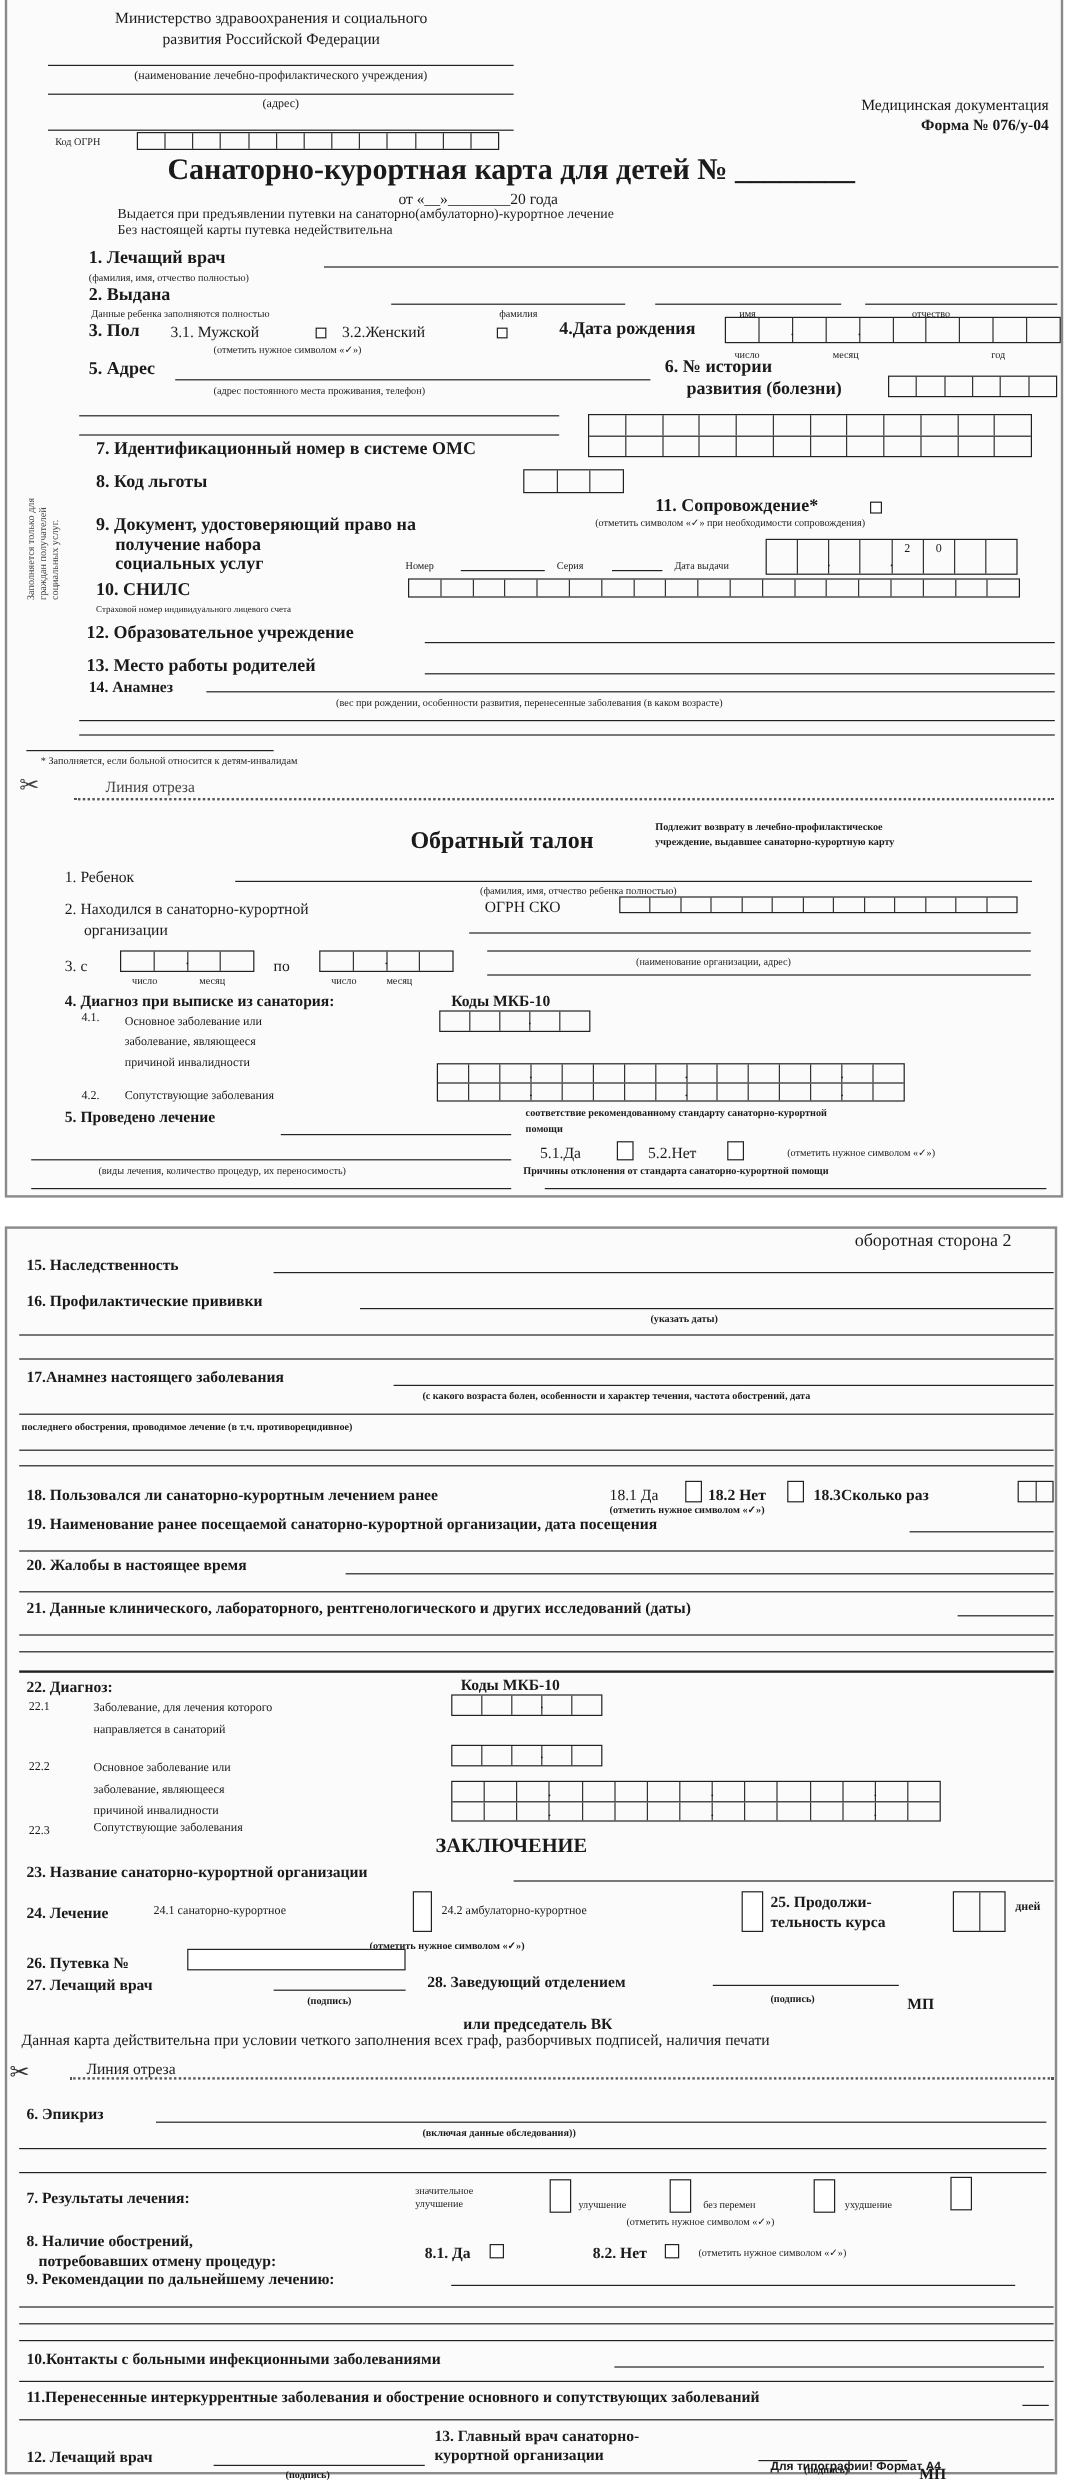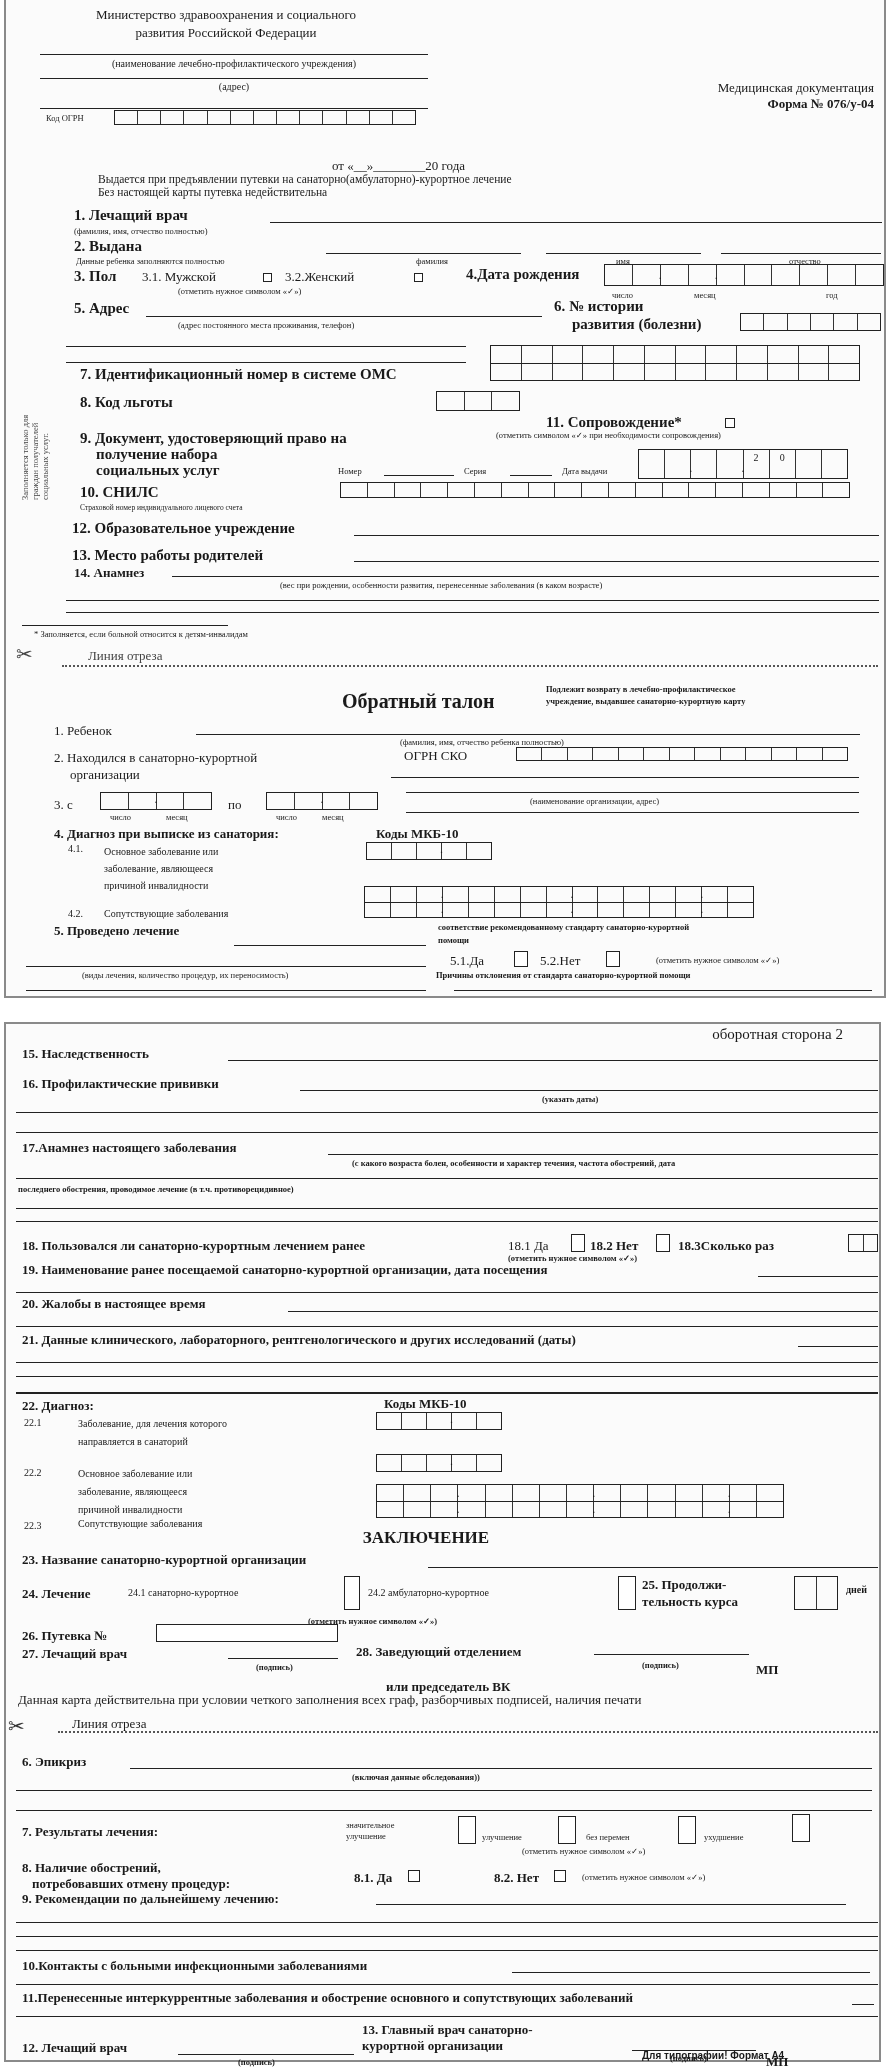--- a/index.html
+++ b/index.html
@@ -60,36 +60,37 @@
       <div class="cell" style="flex: 1 1 0%;"></div>
       <div class="cell" style="flex: 1 1 0%;"></div>
       <div class="cell" style="flex: 1 1 0%;"></div>
       <div class="cell" style="flex: 1 1 0%;"></div>
       <div class="cell" style="flex: 1 1 0%;"></div>
       <div class="cell" style="flex: 1 1 0%;"></div>
       <div class="cell" style="flex: 1 1 0%;"></div>
       <div class="cell" style="flex: 1 1 0%;"></div>
     </div>
 
+  <div class="abs center" style="left:100px; top:128px; width:640px; font-size:25px; font-weight:bold;">Санаторно-курортная карта для детей № ________</div>
   <div class="abs md" style="left:326px; top:158px;">от «__»________20    года</div>
   <div class="abs" style="left:92px; top:173px; font-size:11.5px;">Выдается при предъявлении путевки на  санаторно(амбулаторно)-курортное лечение</div>
   <div class="abs" style="left:92px; top:186px; font-size:11.5px;">Без настоящей карты путевка недействительна</div>
 
   <div class="abs lg b" style="left:68px; top:207px;">1.  Лечащий врач</div>
   <div class="line" style="left:264px; top:222px; width:612px;"></div>
   <div class="abs xs" style="left:68px; top:226px;">(фамилия, имя, отчество полностью)</div>
 
   <div class="abs lg b" style="left:68px; top:238px;">2. Выдана</div>
   <div class="line" style="left:320px; top:253px; width:195px;"></div>
   <div class="line" style="left:540px; top:253px; width:155px;"></div>
   <div class="line" style="left:715px; top:253px; width:160px;"></div>
   <div class="abs xs" style="left:70px; top:256px;">Данные ребенка заполняются  полностью</div>
   <div class="abs xs" style="left:410px; top:256px;">фамилия</div>
   <div class="abs xs" style="left:610px; top:256px;">имя</div>
-  <div class="abs xs" style="left:783px; top:256px;">отчество</div>
+  <div class="abs xs" style="left:754px; top:256px;">отчество</div>
 
   <div class="abs lg b" style="left:68px; top:268px;text-align:right;">3. Пол</div>
   <div class="abs md" style="left:136px; top:269px;">3.1. Мужской</div>
   <div class="cb" style="left:257px; top:273px; width:9px; height:9px;"></div>
   <div class="abs md" style="left:279px; top:269px;">3.2.Женский</div>
   <div class="cb" style="left:408px; top:273px; width:9px; height:9px;"></div>
   <div class="abs xs" style="left:172px; top:286px;">(отметить нужное символом «✓»)</div>
   <div class="abs lg b" style="left:460px; top:266px;">4.Дата рождения</div>
   <div class="grid" id="g-dob" style="left:598px; top:264px; width:280px; height:22px;">
       <div class="cell" style="flex: 1 1 0%;"></div>

